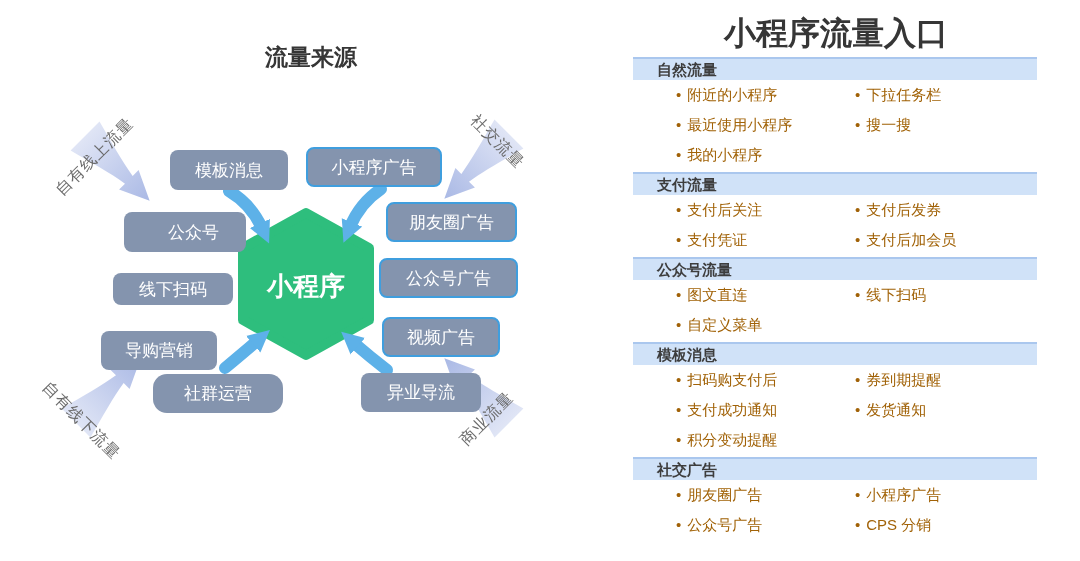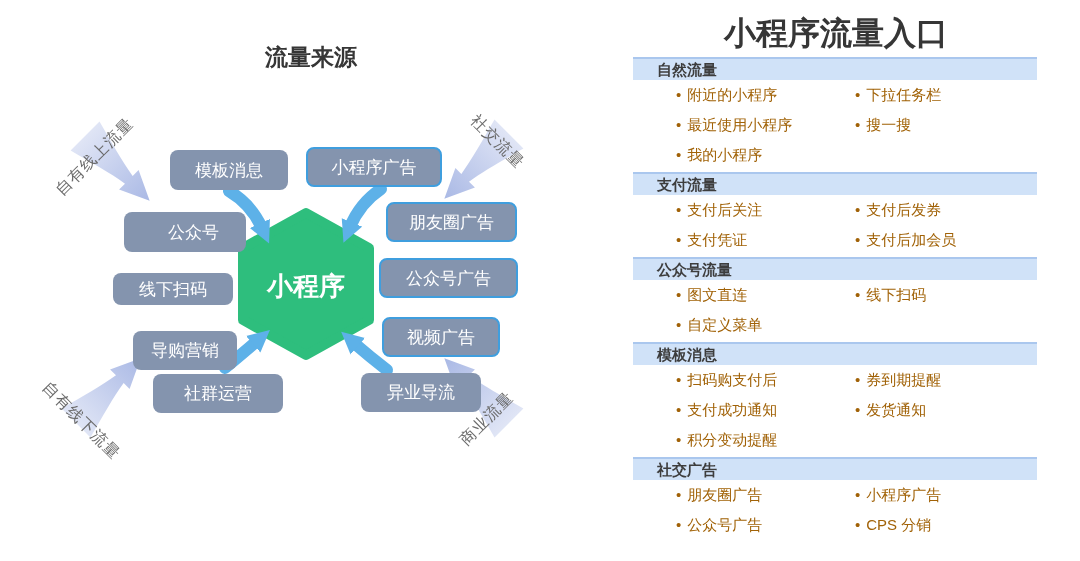--- a/index.html
+++ b/index.html
@@ -99,27 +99,27 @@
     </div>
     <div class="nodebox bordered" style="left:386px; top:202px; width:131px; height:40px;">
       <span>朋友圈广告</span>
     </div>
     <div class="nodebox" style="left:113px; top:273px; width:120px; height:32px;">
       <span>线下扫码</span>
     </div>
     <div class="nodebox bordered" style="left:379px; top:258px; width:139px; height:40px;">
       <span>公众号广告</span>
     </div>
-    <div class="nodebox" style="left:101px; top:331px; width:104px; height:39px;margin-left:32px;">
+    <div class="nodebox" style="left:101px; top:331px; width:116px; height:39px;">
       <span>导购营销</span>
     </div>
     <div class="nodebox bordered" style="left:382px; top:317px; width:118px; height:40px;justify-content:center;">
       <span>视频广告</span>
     </div>
-    <div class="nodebox" style="left:153px; top:374px; width:130px; height:39px;">
+    <div class="nodebox" style="left:153px; top:374px; width:130px; height:39px;border-radius:14px;">
       <span>社群运营</span>
     </div>
     <div class="nodebox" style="left:341px; top:373px; width:120px; height:39px;margin-left:20px;">
       <span>异业导流</span>
     </div>
 
     <div class="hex-label">小程序</div>
 
     <div class="corner-label rot-neg" style="left:95px; top:157px;">自有线上流量</div>
     <div class="corner-label rot-pos" style="left:497px; top:142px;">社交流量</div>

